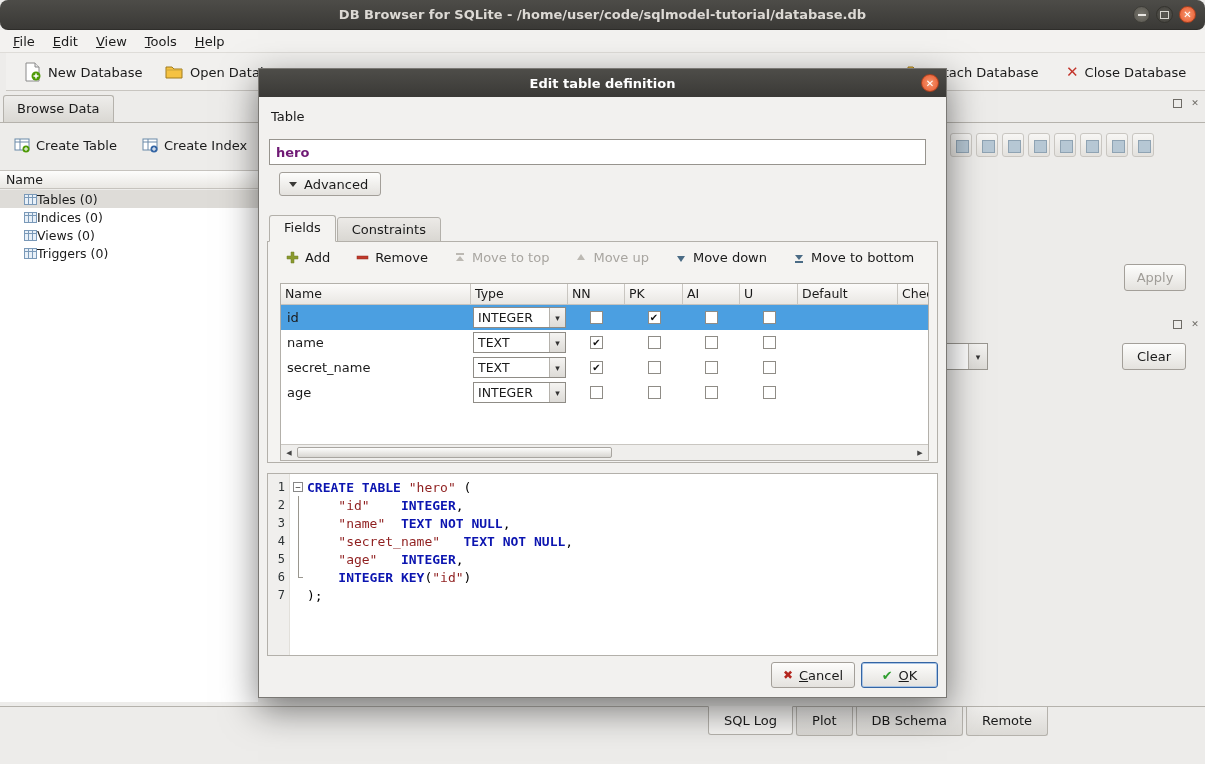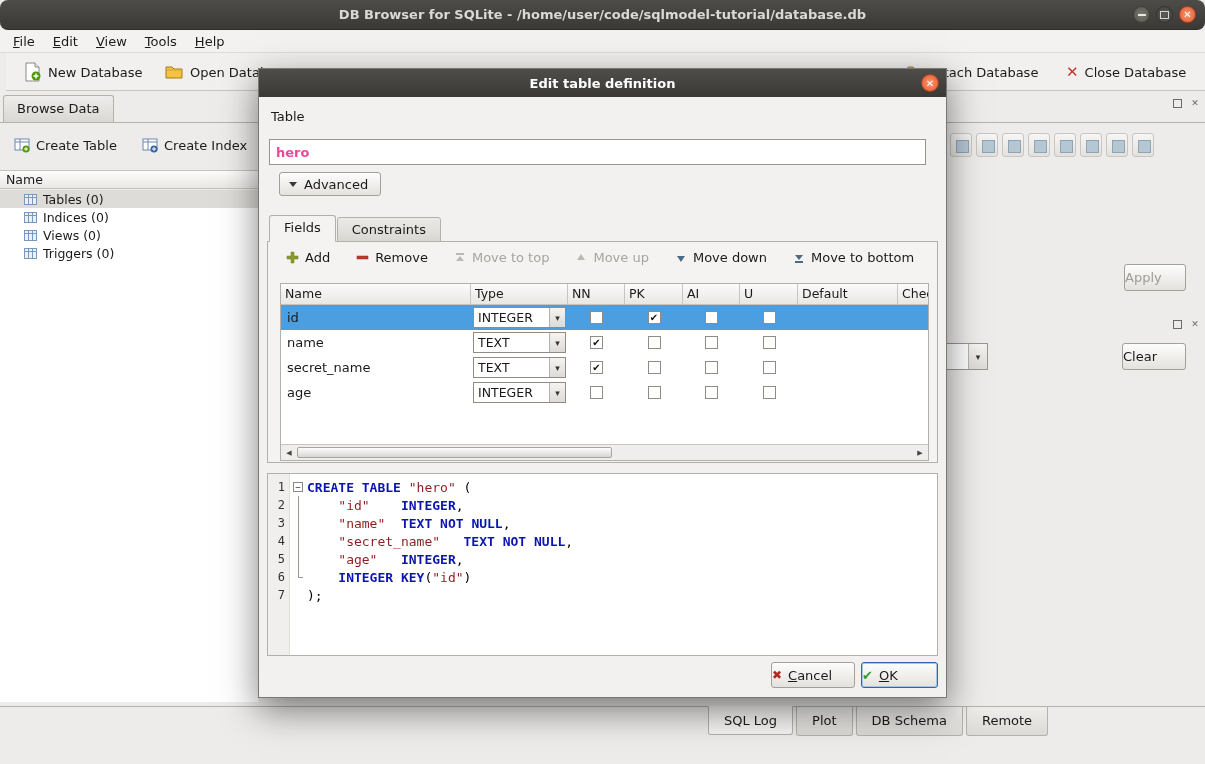--- a/index.html
+++ b/index.html
@@ -1,21 +1,21 @@
 <!DOCTYPE html>
 <html style="--sel: #4b9fe1; --orange: #e9552a; --kw: #0c15b0; --str: #8f1f1f; --movearrow: #4a6b85;"><head>
 <meta charset="utf-8">
 <style>
   *{margin:0;padding:0;box-sizing:border-box;}
   html,body{width:1205px;height:764px;}
   body{position:relative;overflow:hidden;background:#edecea;color:#1a1a1a;
        font-family:"DejaVu Sans","Liberation Sans",sans-serif;font-size:13px;}
   .mn{text-decoration:underline;}
   .btn{background:linear-gradient(#fdfdfc,#e4e2de);border:1px solid #a39f99;border-radius:3px;
-       display:flex;align-items:center;font-size:13px;}
+       display:flex;align-items:center;justify-content:center;font-size:13px;}
 
   
   .titlebar{position:absolute;left:0;top:0;width:1205px;height:30px;
             background:linear-gradient(#4d4c48,#3a3936);border-bottom:1px solid #2e2d2a;
             display:flex;align-items:center;justify-content:center;border-radius:8px;}
   .win-title{color:#dcd9d4;font-weight:bold;}
   .win-controls{position:absolute;right:9px;top:6px;display:flex;gap:6px;}
   .wbtn{width:17px;height:17px;border-radius:50%;display:flex;align-items:center;justify-content:center;}
   .wbtn.min{background:radial-gradient(#79776f,#55534c);border:1px solid #3e3d38;}
   .wbtn.min::after{content:"";width:8px;height:2px;background:#e8e6e2;}
@@ -37,21 +37,21 @@
   .structure-tabs{position:absolute;top:95px;left:3px;display:flex;}
   .ptab{height:28px;padding:5px 13px;background:linear-gradient(#eeedeb,#d9d7d2);
         border:1px solid #b5b2ac;border-bottom:none;border-radius:3px 3px 0 0;margin-right:2px;}
   .ptab.active{background:#f5f4f2;height:29px;}
   .pane-top-line{position:absolute;top:122px;left:0;width:1205px;height:1px;background:#b5b2ac;}
   .create-btn{position:absolute;display:flex;align-items:center;gap:6px;height:26px;}
   .tree-header{position:absolute;top:170px;left:0;width:258px;height:19px;
                background:linear-gradient(#fdfdfc,#e9e7e3);border-top:1px solid #c6c3be;
                border-bottom:1px solid #c6c3be;padding:1px 6px;font-size:12.5px;}
   .tree{position:absolute;top:190px;left:0;width:258px;height:512px;background:#fff;}
-  .tree-row{height:18px;display:flex;align-items:center;gap:6px;padding-left:24px;font-size:12.5px;}
+  .tree-row{height:18px;display:flex;align-items:center;padding-left:24px;font-size:12.5px;}
   .tree-row.sel{background:#dedcd8;}
   .tree-icon{display:flex;}
 
   
   .frag-icons{position:absolute;left:950px;top:133px;display:flex;gap:4px;}
   .frag-icon{width:22px;height:24px;border-radius:3px;background:linear-gradient(#f7f6f4,#e3e1dd);
              border:1px solid #c9c6c1;position:relative;}
   .frag-icon::after{content:"";position:absolute;left:5px;top:6px;width:11px;height:11px;
                     background:#b6c7d4;border:1px solid #8fa3b3;}
   .dock-ctrls{position:absolute;display:flex;gap:4px;}
@@ -80,21 +80,21 @@
           border:1px solid #7a7874;box-shadow:0 12px 34px rgba(0,0,0,.5);z-index:10;}
   .dlg-header{height:28px;background:linear-gradient(#4e4d49,#3a3936);position:relative;
               display:flex;align-items:center;justify-content:center;}
   .dlg-title{color:#fff;font-weight:bold;}
   .dlg-close{position:absolute;right:7px;top:5px;width:18px;height:18px;border-radius:50%;
              background:radial-gradient(#f59a72,var(--orange,#e9552a));border:1px solid #a8401e;
              color:#fff;font-size:10px;font-weight:bold;display:flex;align-items:center;justify-content:center;}
   .dlg-table-label{position:absolute;left:12px;top:40px;}
   .dlg-input{position:absolute;left:10px;top:70px;width:657px;height:26px;background:#fff;
              border:1px solid #97948e;padding:8px 6px;font-weight:bold;font-size:13px;
-             font-family:inherit;color:#ec4899;}
+             font-family:inherit;color:#701a75;}
   .adv-btn{position:absolute;left:20px;top:103px;height:24px;padding:0 12px 0 9px;gap:7px;}
   .adv-arrow{width:0;height:0;border-left:4px solid transparent;border-right:4px solid transparent;
              border-top:5px solid #3a3936;}
   .dlg-tabs{position:absolute;left:10px;top:146px;display:flex;align-items:flex-end;}
   .dtab{height:25px;padding:4px 14px;background:linear-gradient(#eceae7,#d9d7d2);
         border:1px solid #b3b0aa;border-radius:3px 3px 0 0;margin-right:1px;}
   .dtab.active{height:27px;background:#f4f3f1;border-bottom:1px solid #f4f3f1;z-index:12;position:relative;}
   .dlg-pane{position:absolute;left:8px;top:172px;width:671px;height:222px;border:1px solid #b3b0aa;
             background:#f4f3f1;}
   .fields-toolbar{display:flex;gap:26px;padding:8px 0 0 18px;align-items:center;}

